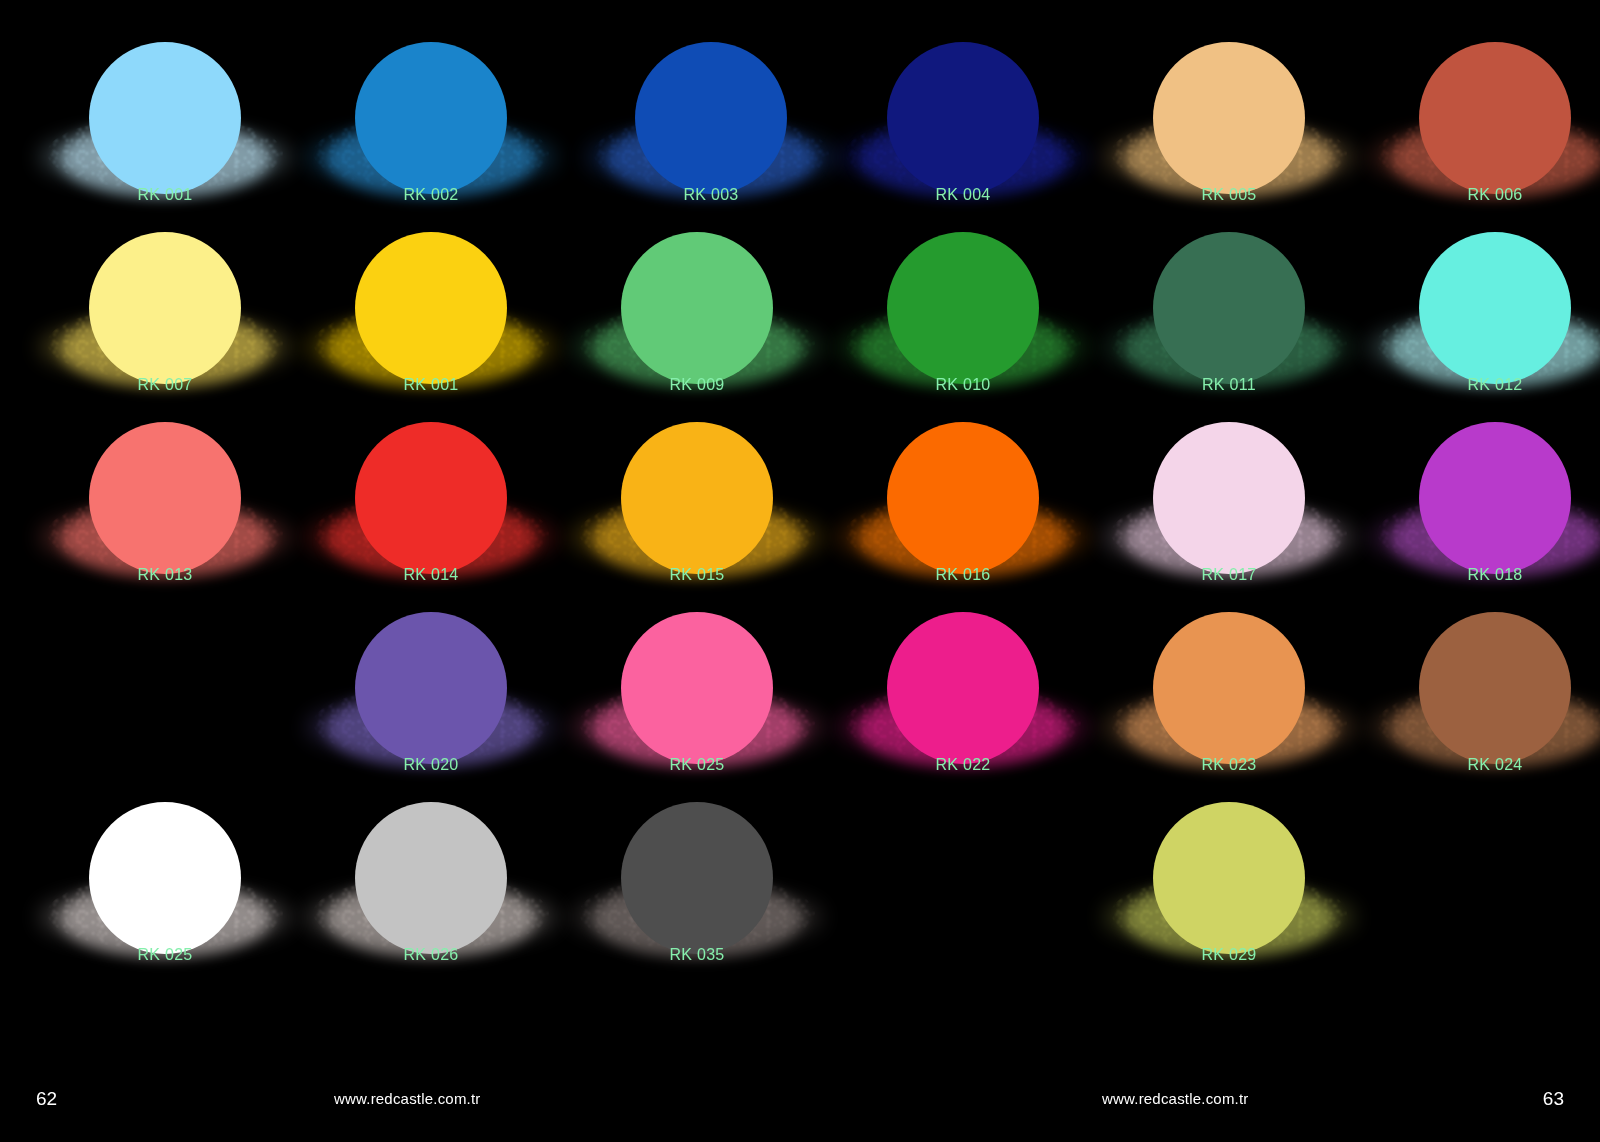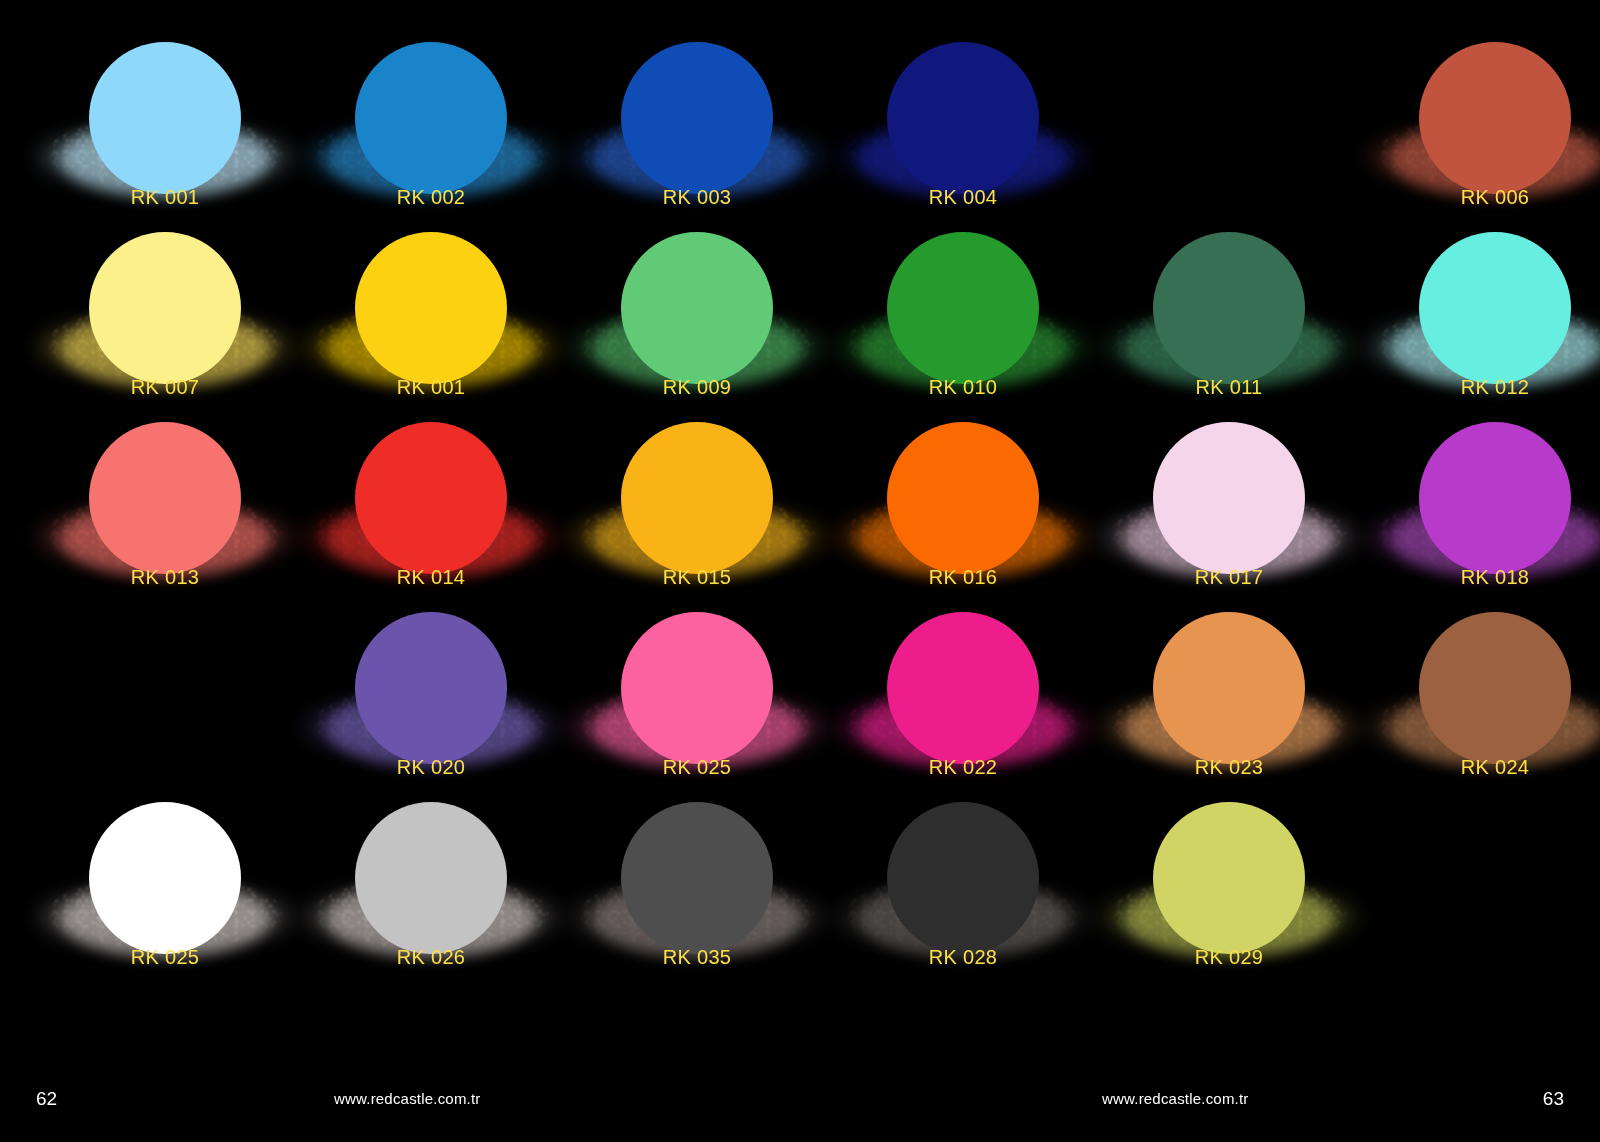--- a/index.html
+++ b/index.html
@@ -57,22 +57,22 @@
     background-size:17px 13px,23px 17px,13px 11px,29px 19px,19px 15px,25px 21px,15px 13px,21px 17px;
   }
   .disc{
     position:absolute;left:50%;top:8px;
     width:152px;height:152px;margin-left:-76px;
     border-radius:50%;
   }
   .label{
     position:absolute;left:0;top:152px;width:266px;
     text-align:center;
-    font-size:20px;letter-spacing:.3px;
-    color:#fde047;
+    font-size:16px;letter-spacing:.3px;
+    color:#86efac;
     font-family:"Liberation Sans","DejaVu Sans",sans-serif;
   }
 
   
   .footer{position:absolute;left:0;top:1030px;width:1600px;height:112px;}
   .pagenum{
     position:absolute;top:58px;font-size:19px;color:#fff;
   }
   .pagenum.left{left:36px;}
   .pagenum.right{right:36px;}
@@ -100,38 +100,47 @@
       </div>
       <div class="cell" style="left: 298px; top: 34px;">
         <div class="swatch-wrap">
           <div class="dust2" style="background: rgb(42, 140, 207);"></div>
           <div class="dust" style="background: rgb(42, 140, 207);"></div>
           <div class="speckle" style="color: rgb(42, 140, 207);"></div>
           <div class="disc" style="background: rgb(26, 132, 203);"></div>
         </div>
         <div class="label">RK 002</div>
       </div>
-      <div class="cell" style="left: 564px; top: 34px;">
+      <div class="cell" style="left: 578px; top: 34px;">
         <div class="swatch-wrap">
           <div class="dust2" style="background: rgb(42, 95, 196);"></div>
           <div class="dust" style="background: rgb(42, 95, 196);"></div>
           <div class="speckle" style="color: rgb(42, 95, 196);"></div>
           <div class="disc" style="background: rgb(15, 76, 181);"></div>
         </div>
         <div class="label">RK 003</div>
       </div>
       <div class="cell" style="left: 830px; top: 34px;">
         <div class="swatch-wrap">
           <div class="dust2" style="background: rgb(26, 35, 160);"></div>
           <div class="dust" style="background: rgb(26, 35, 160);"></div>
           <div class="speckle" style="color: rgb(26, 35, 160);"></div>
           <div class="disc" style="background: rgb(16, 24, 126);"></div>
         </div>
         <div class="label">RK 004</div>
       </div>
+      <div class="cell" style="left: 1096px; top: 34px;">
+        <div class="swatch-wrap">
+          <div class="dust2" style="background: rgb(232, 185, 115);"></div>
+          <div class="dust" style="background: rgb(232, 185, 115);"></div>
+          <div class="speckle" style="color: rgb(232, 185, 115);"></div>
+          <div class="disc" style="background: rgb(240, 193, 132);"></div>
+        </div>
+        <div class="label">RK 005</div>
+      </div>
       <div class="cell" style="left: 1362px; top: 34px;">
         <div class="swatch-wrap">
           <div class="dust2" style="background: rgb(201, 96, 74);"></div>
           <div class="dust" style="background: rgb(201, 96, 74);"></div>
           <div class="speckle" style="color: rgb(201, 96, 74);"></div>
           <div class="disc" style="background: rgb(192, 84, 63);"></div>
         </div>
         <div class="label">RK 006</div>
       </div>
       <div class="cell" style="left: 32px; top: 224px;">
@@ -306,29 +315,20 @@
         <div class="label">RK 026</div>
       </div>
       <div class="cell" style="left: 564px; top: 794px;">
         <div class="swatch-wrap">
           <div class="dust2" style="background: rgb(142, 131, 128);"></div>
           <div class="dust" style="background: rgb(142, 131, 128);"></div>
           <div class="speckle" style="color: rgb(142, 131, 128);"></div>
           <div class="disc" style="background: rgb(78, 78, 78);"></div>
         </div>
         <div class="label">RK 035</div>
-      </div>
-      <div class="cell" style="left: 830px; top: 794px;">
-        <div class="swatch-wrap">
-          <div class="dust2" style="background: rgb(107, 102, 99);"></div>
-          <div class="dust" style="background: rgb(107, 102, 99);"></div>
-          <div class="speckle" style="color: rgb(107, 102, 99);"></div>
-          <div class="disc" style="background: rgb(46, 46, 46);"></div>
-        </div>
-        <div class="label">RK 028</div>
       </div>
       <div class="cell" style="left: 1096px; top: 794px;">
         <div class="swatch-wrap">
           <div class="dust2" style="background: rgb(185, 191, 85);"></div>
           <div class="dust" style="background: rgb(185, 191, 85);"></div>
           <div class="speckle" style="color: rgb(185, 191, 85);"></div>
           <div class="disc" style="background: rgb(207, 212, 100);"></div>
         </div>
         <div class="label">RK 029</div>
       </div>

